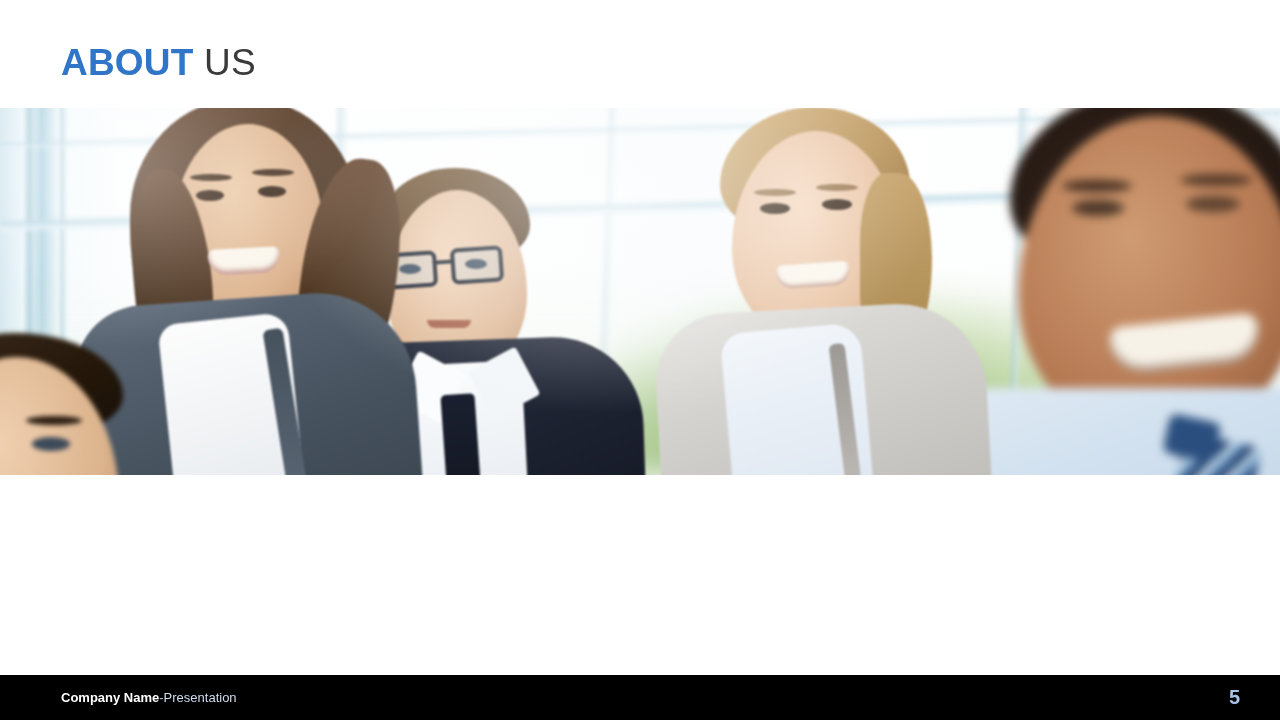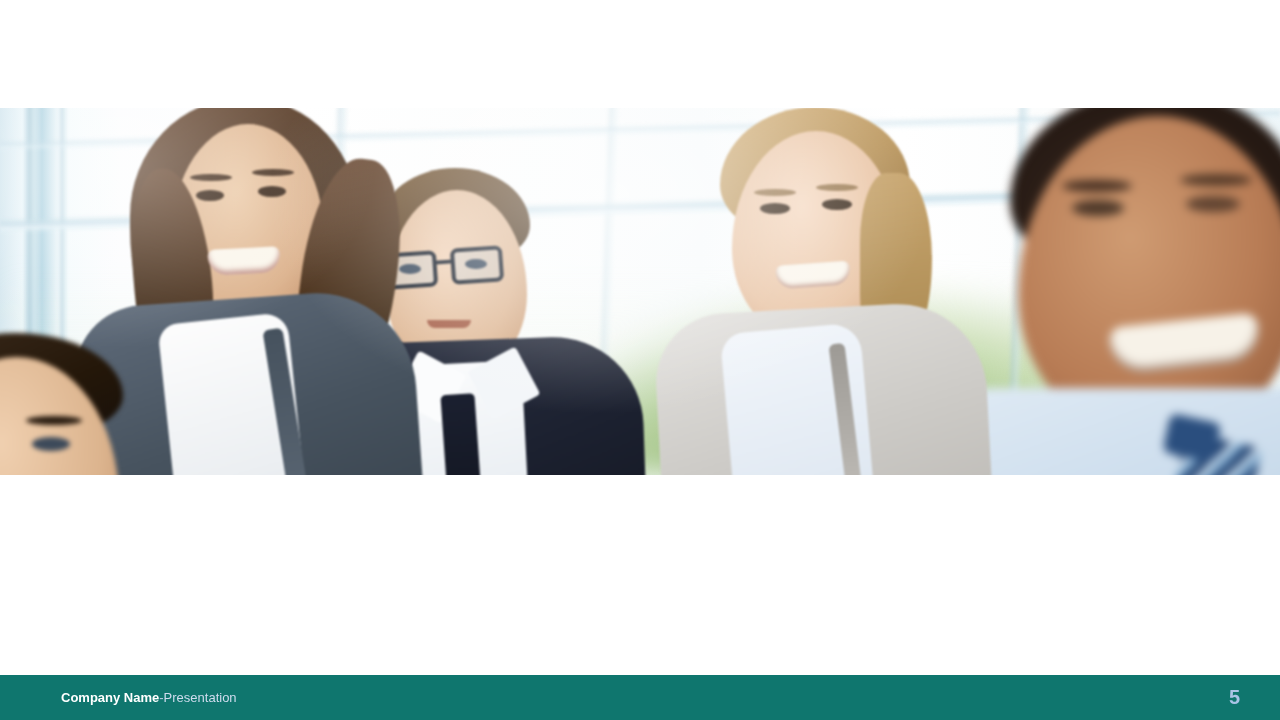--- a/index.html
+++ b/index.html
@@ -106,21 +106,21 @@
   .lower {
     position:absolute;
     left:0; top:475px; width:1280px; height:200px;
     background:#ffffff;
   }
 
   
   .footer {
     position:absolute;
     left:0; bottom:0; width:1280px; height:45px;
-    background:#0f766e;
+    background:#000000;
   }
   .footer-left {
     position:absolute;
     left:61px; top:0; height:45px;
     display:flex; align-items:center;
     font-size:13px;
     white-space:nowrap;
   }
   .footer-left .company { color:#ffffff; font-weight:bold; }
   .footer-left .sep { color:#bcd0e8; font-weight:normal; }
@@ -131,20 +131,25 @@
     display:flex; align-items:center;
     font-size:20px; font-weight:bold;
     color:#a9c4e6;
   }
 </style>
 </head>
 <body>
 
 <div class="slide">
 
+  <div class="title-bar">
+    <div class="slide-title">
+      <span class="accent">ABOUT</span><span class="rest"> US</span>
+    </div>
+  </div>
 
   <div class="photo-band">
     <div class="scene">
 
       <div class="bg-window"></div>
       <div class="bg-green"></div>
 
       <div class="mullion-v" style="left:24px;  width:16px;"></div>
       <div class="mullion-v" style="left:58px;  width:10px; opacity:.75;"></div>
       <div class="mullion-v" style="left:330px; width:14px; opacity:.45; transform:rotate(1.5deg);"></div>

